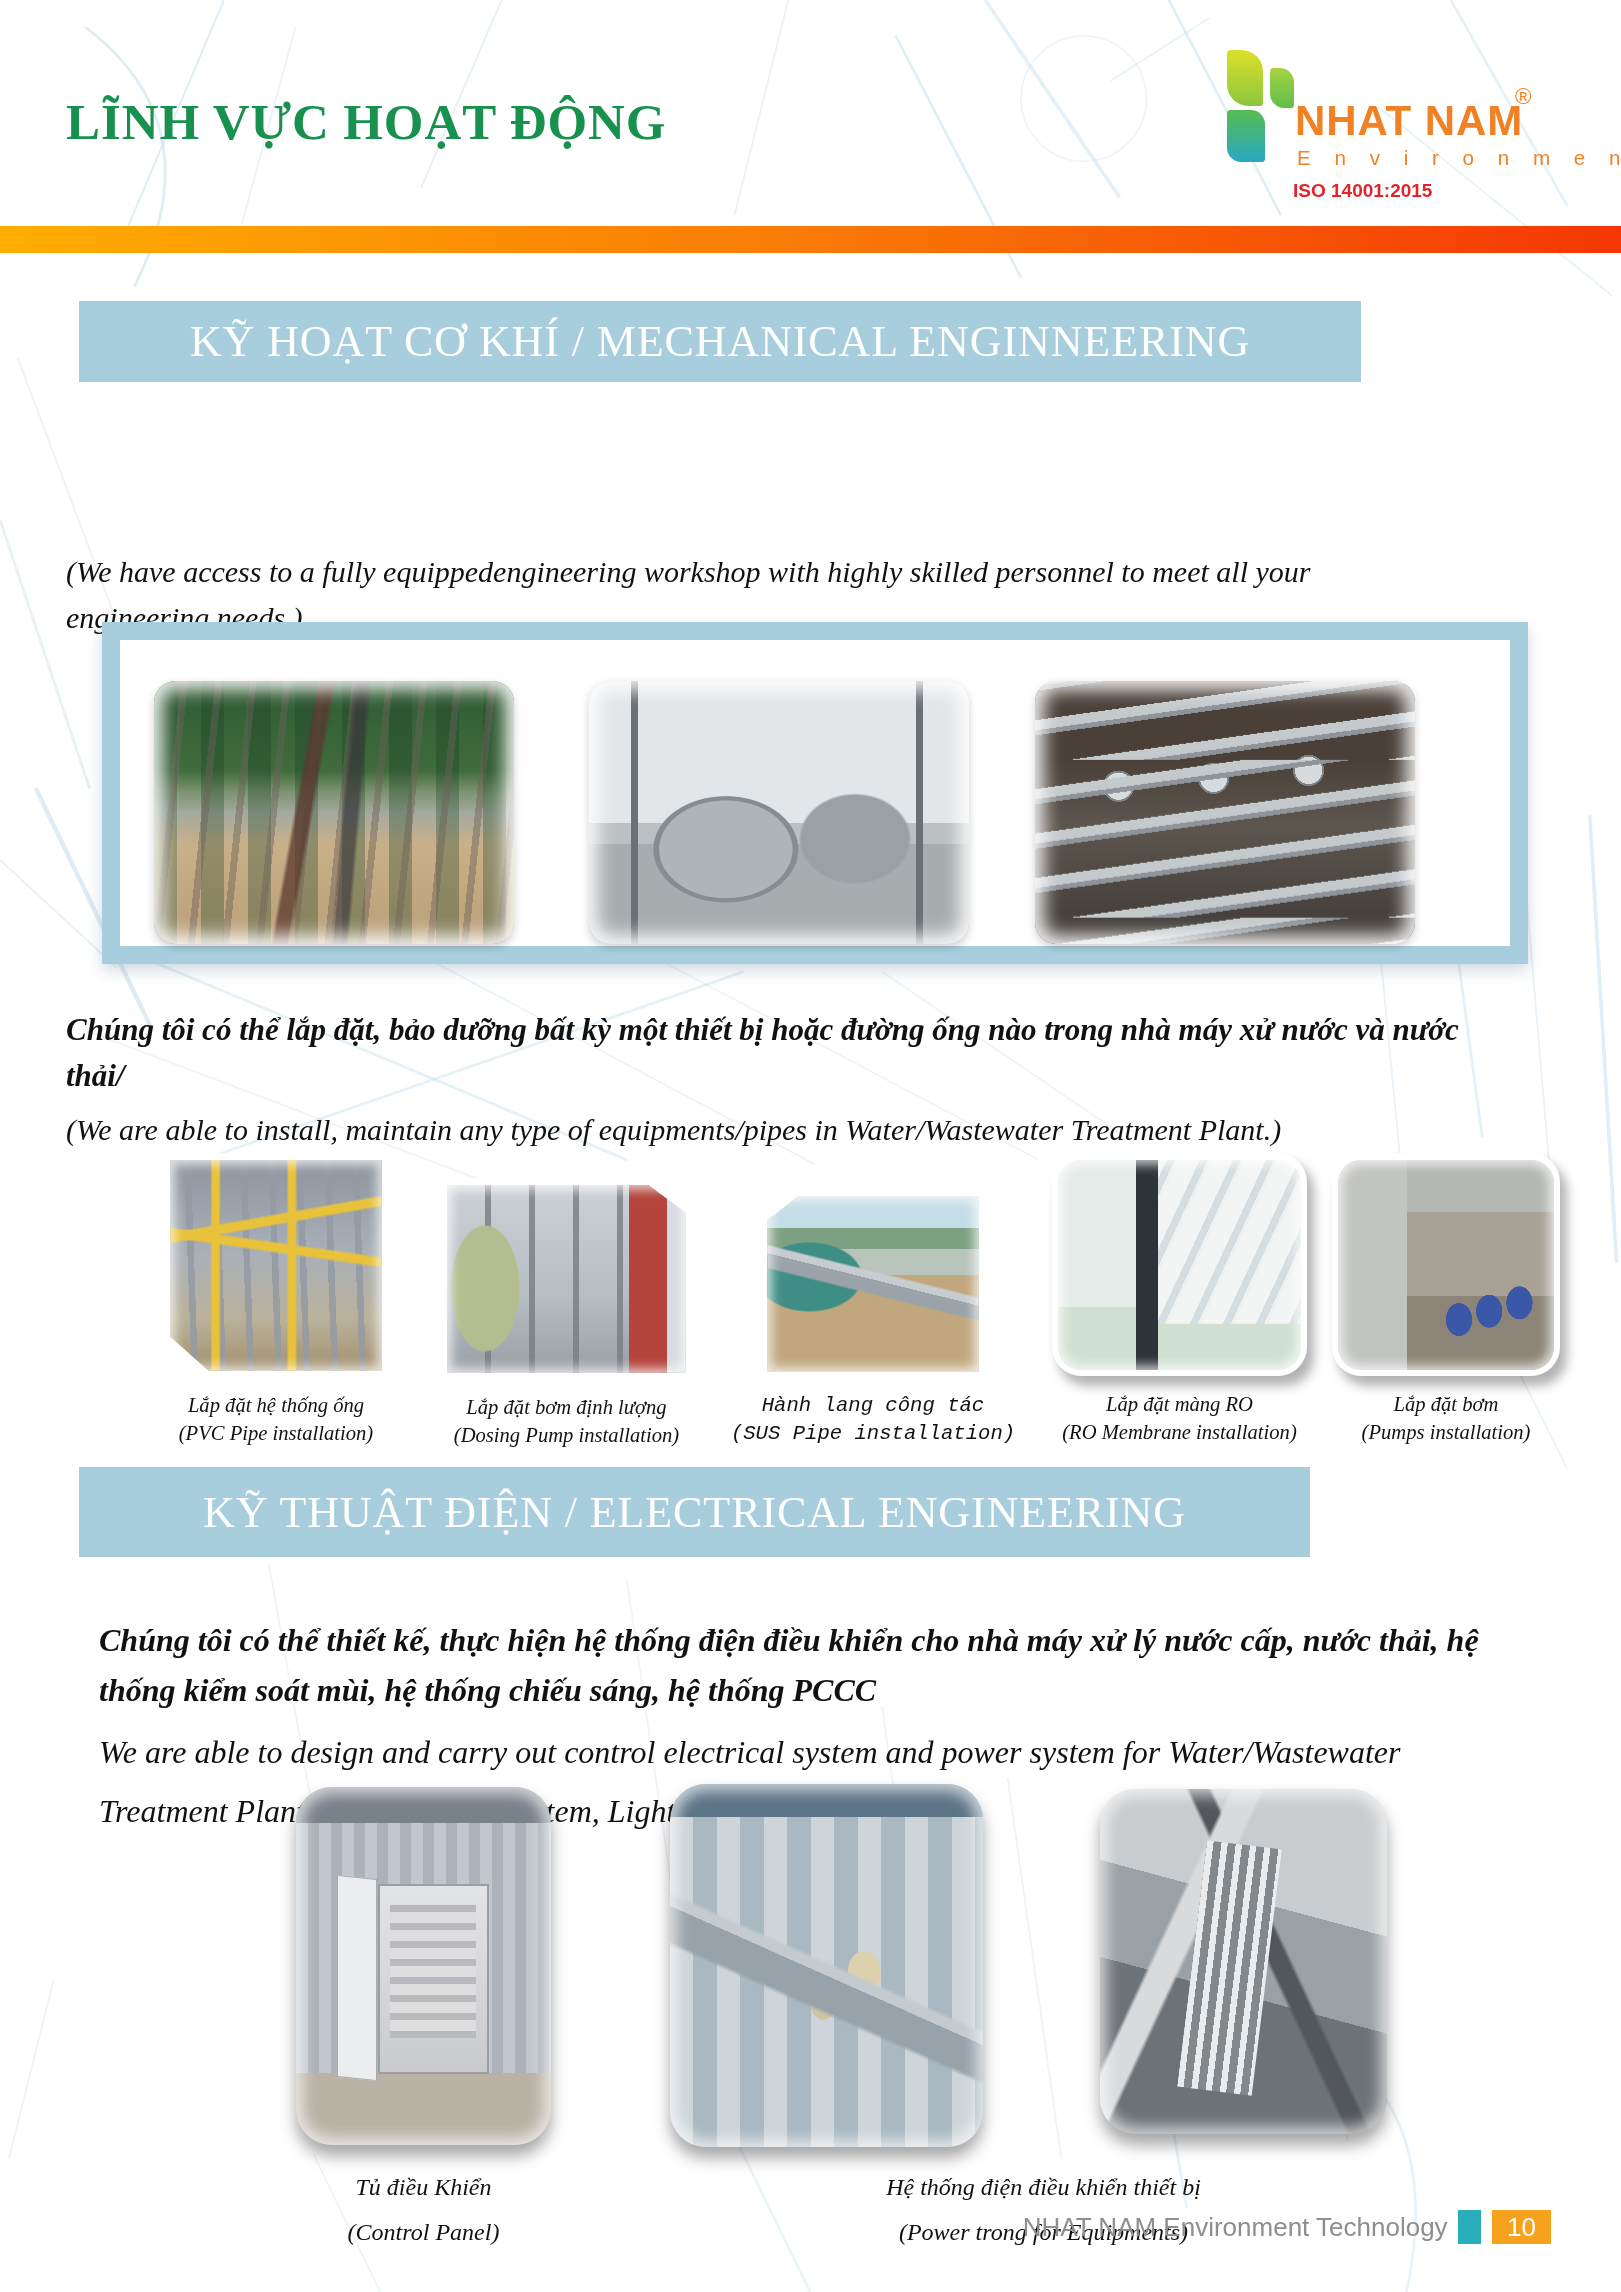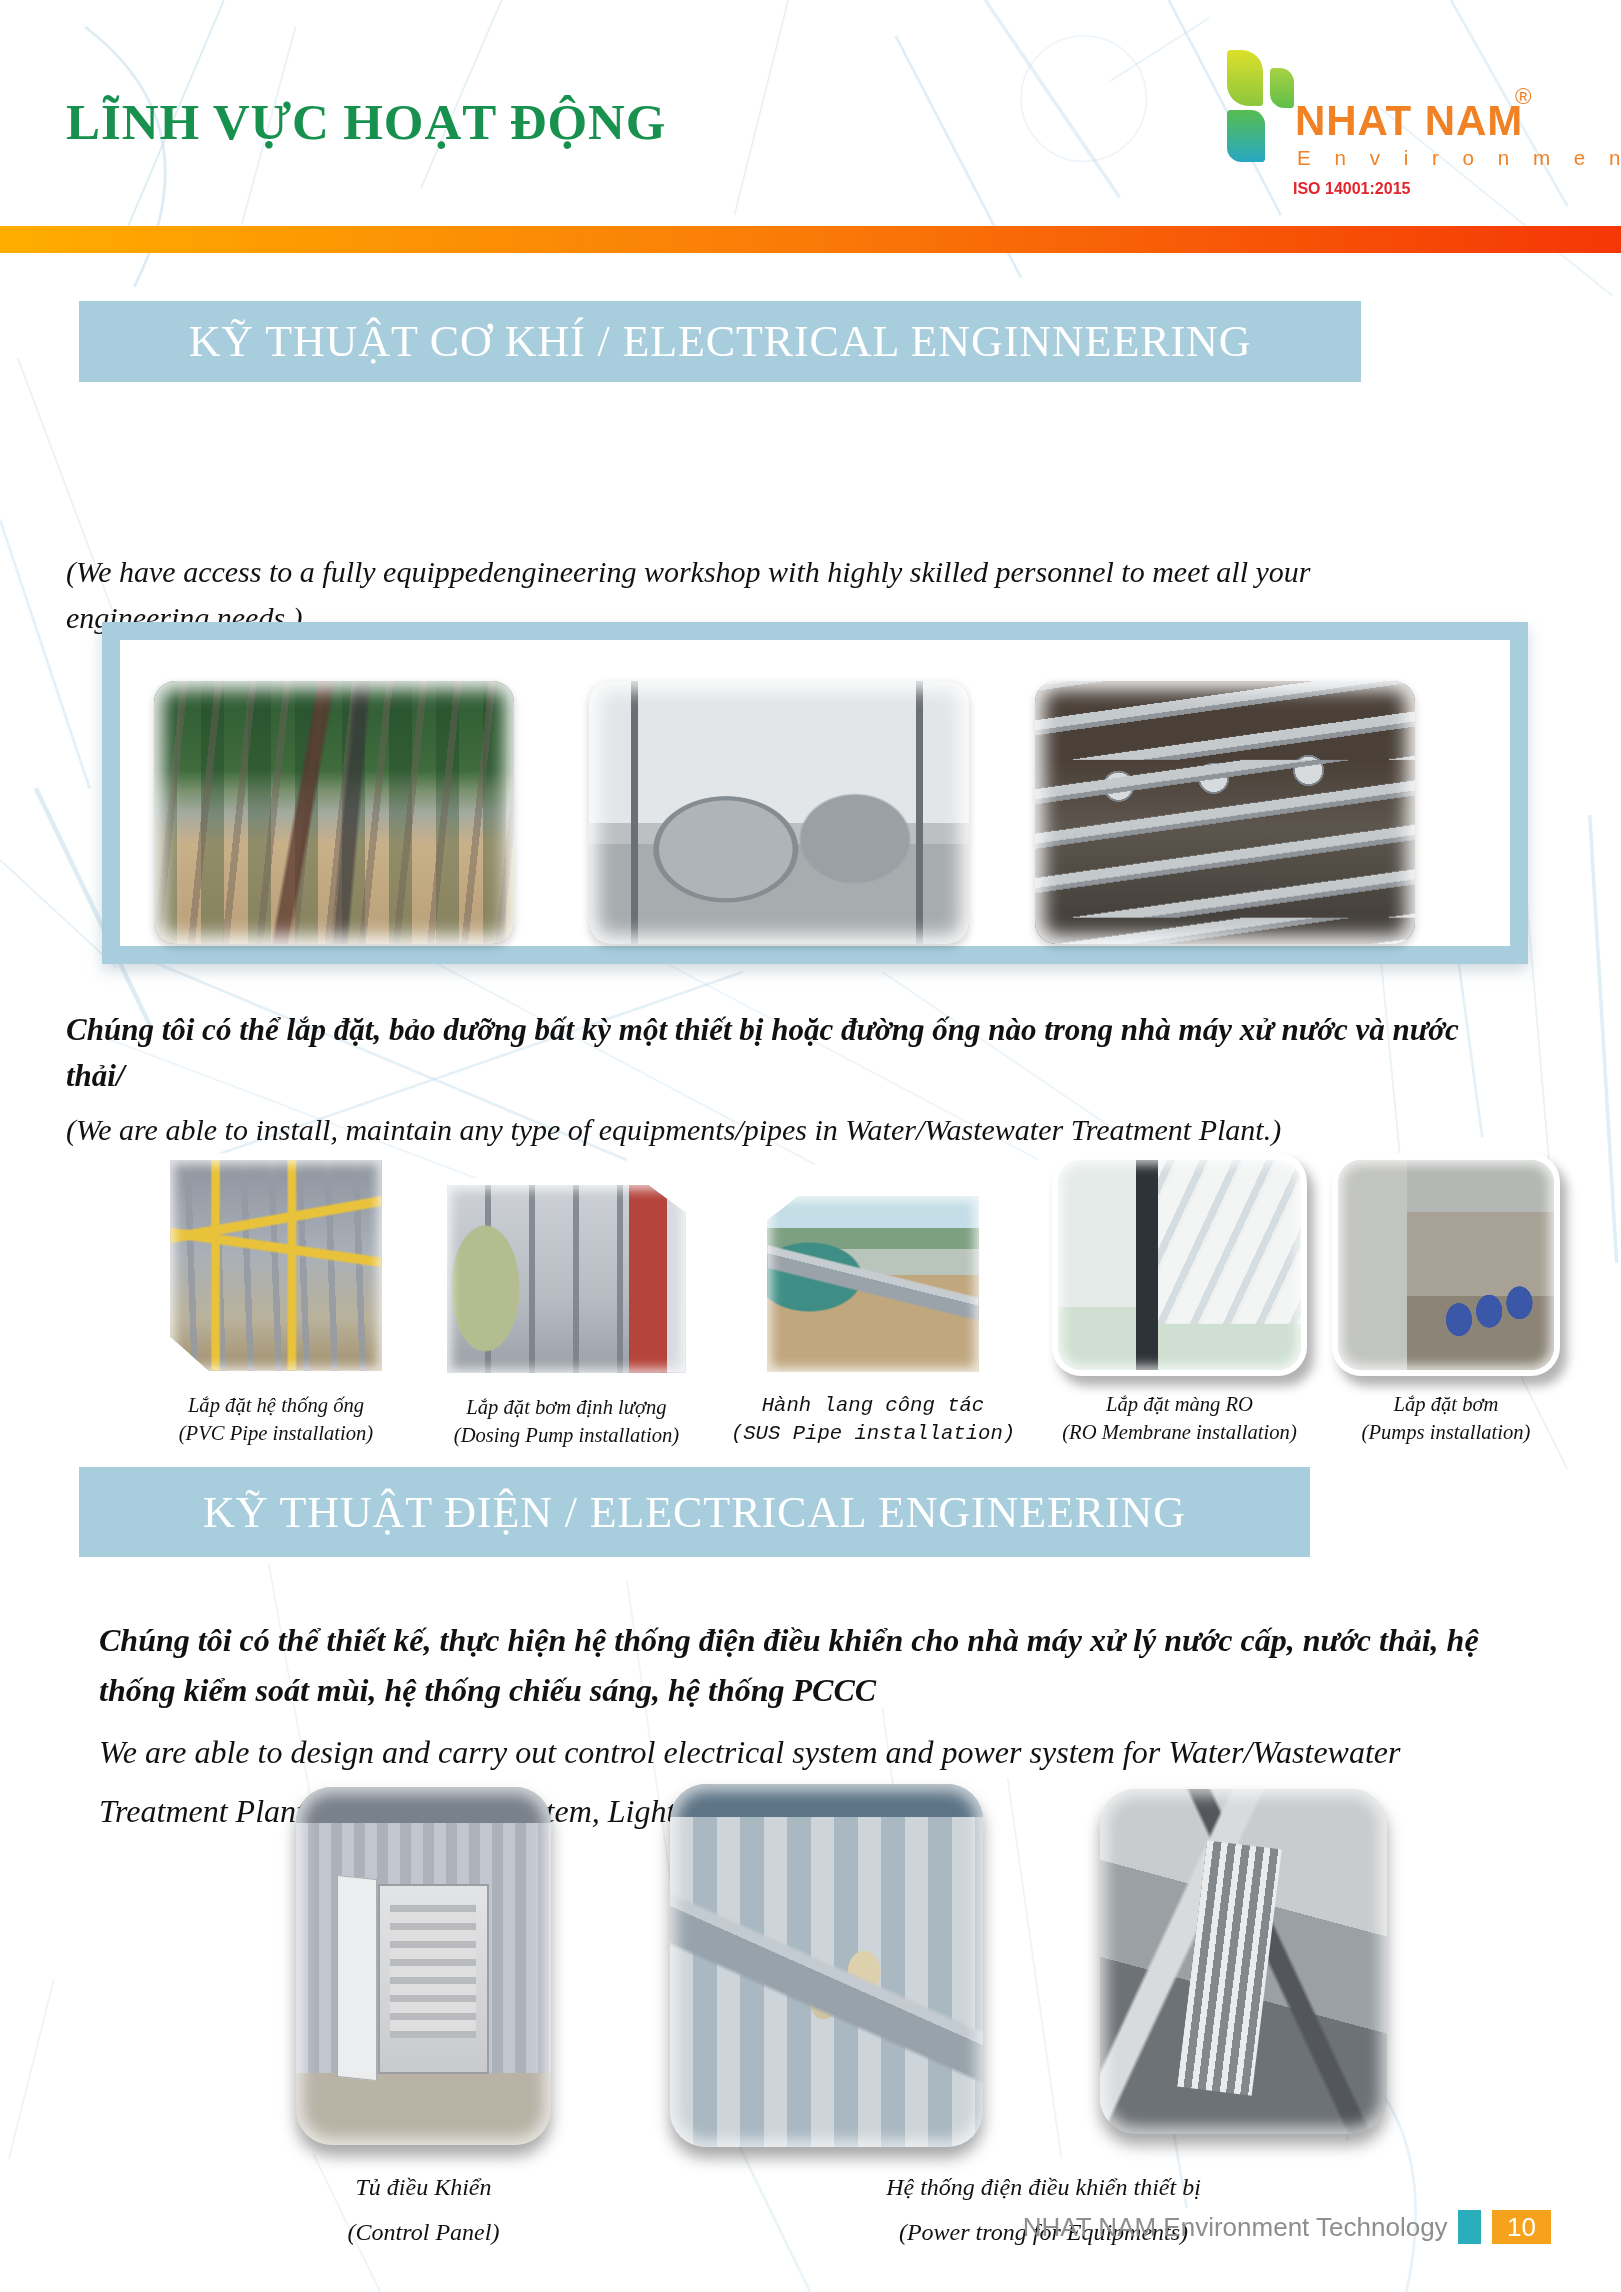--- a/index.html
+++ b/index.html
@@ -26,21 +26,21 @@
   .logo-reg{
     position:absolute;left:290px;top:39px;font-family:"Liberation Sans","DejaVu Sans",sans-serif;
     font-size:22.4px;color:#F08125;font-weight:400;
   }
   .logo-env{
     position:absolute;left:72px;top:101px;font-family:"Liberation Sans","DejaVu Sans",sans-serif;
     font-size:20.6px;color:#F08125;letter-spacing:9px;white-space:nowrap;
   }
   .logo-iso{
     position:absolute;left:68px;top:135px;font-family:"Liberation Sans","DejaVu Sans",sans-serif;
-    font-size:16px;font-weight:700;color:#E3242B;white-space:nowrap;
+    font-size:19px;font-weight:700;color:#E3242B;white-space:nowrap;
   }
   .grad-bar{
     position:absolute;left:0;top:226px;width:1622px;height:27px;
     background:linear-gradient(90deg,#FFAD00 0%,#FA7A08 50%,#F53705 100%);
   }
 
   
   .sec-header{
     position:absolute;background:#A8CEDD;color:#ffffff;text-align:center;
     font-size:44px;letter-spacing:0.9px;white-space:nowrap;
@@ -262,21 +262,21 @@
     <span class="leaf leaf-b"></span>
     <span class="leaf leaf-c"></span>
     <span class="logo-name">NHAT NAM</span>
     <span class="logo-reg">®</span>
     <span class="logo-env">E n v i r o n m e n t</span>
     <span class="logo-iso">ISO 14001:2015</span>
   </div>
 
   <div class="grad-bar"></div>
 
-  <div class="sec-header" id="mech-header">KỸ THUẬT CƠ KHÍ / ELECTRICAL ENGINNEERING</div>
+  <div class="sec-header" id="mech-header">KỸ HOẠT CƠ KHÍ / MECHANICAL ENGINNEERING</div>
 
   <p class="para p-en" id="mech-intro-en">(We have access to a fully equippedengineering workshop with highly skilled personnel to meet all your engineering needs.)</p>
 
   <div class="mech-frame">
     <div class="mech-frame-inner">
       <div class="fphoto" id="fp1"></div>
       <div class="fphoto" id="fp2"></div>
       <div class="fphoto" id="fp3"></div>
     </div>
   </div>

